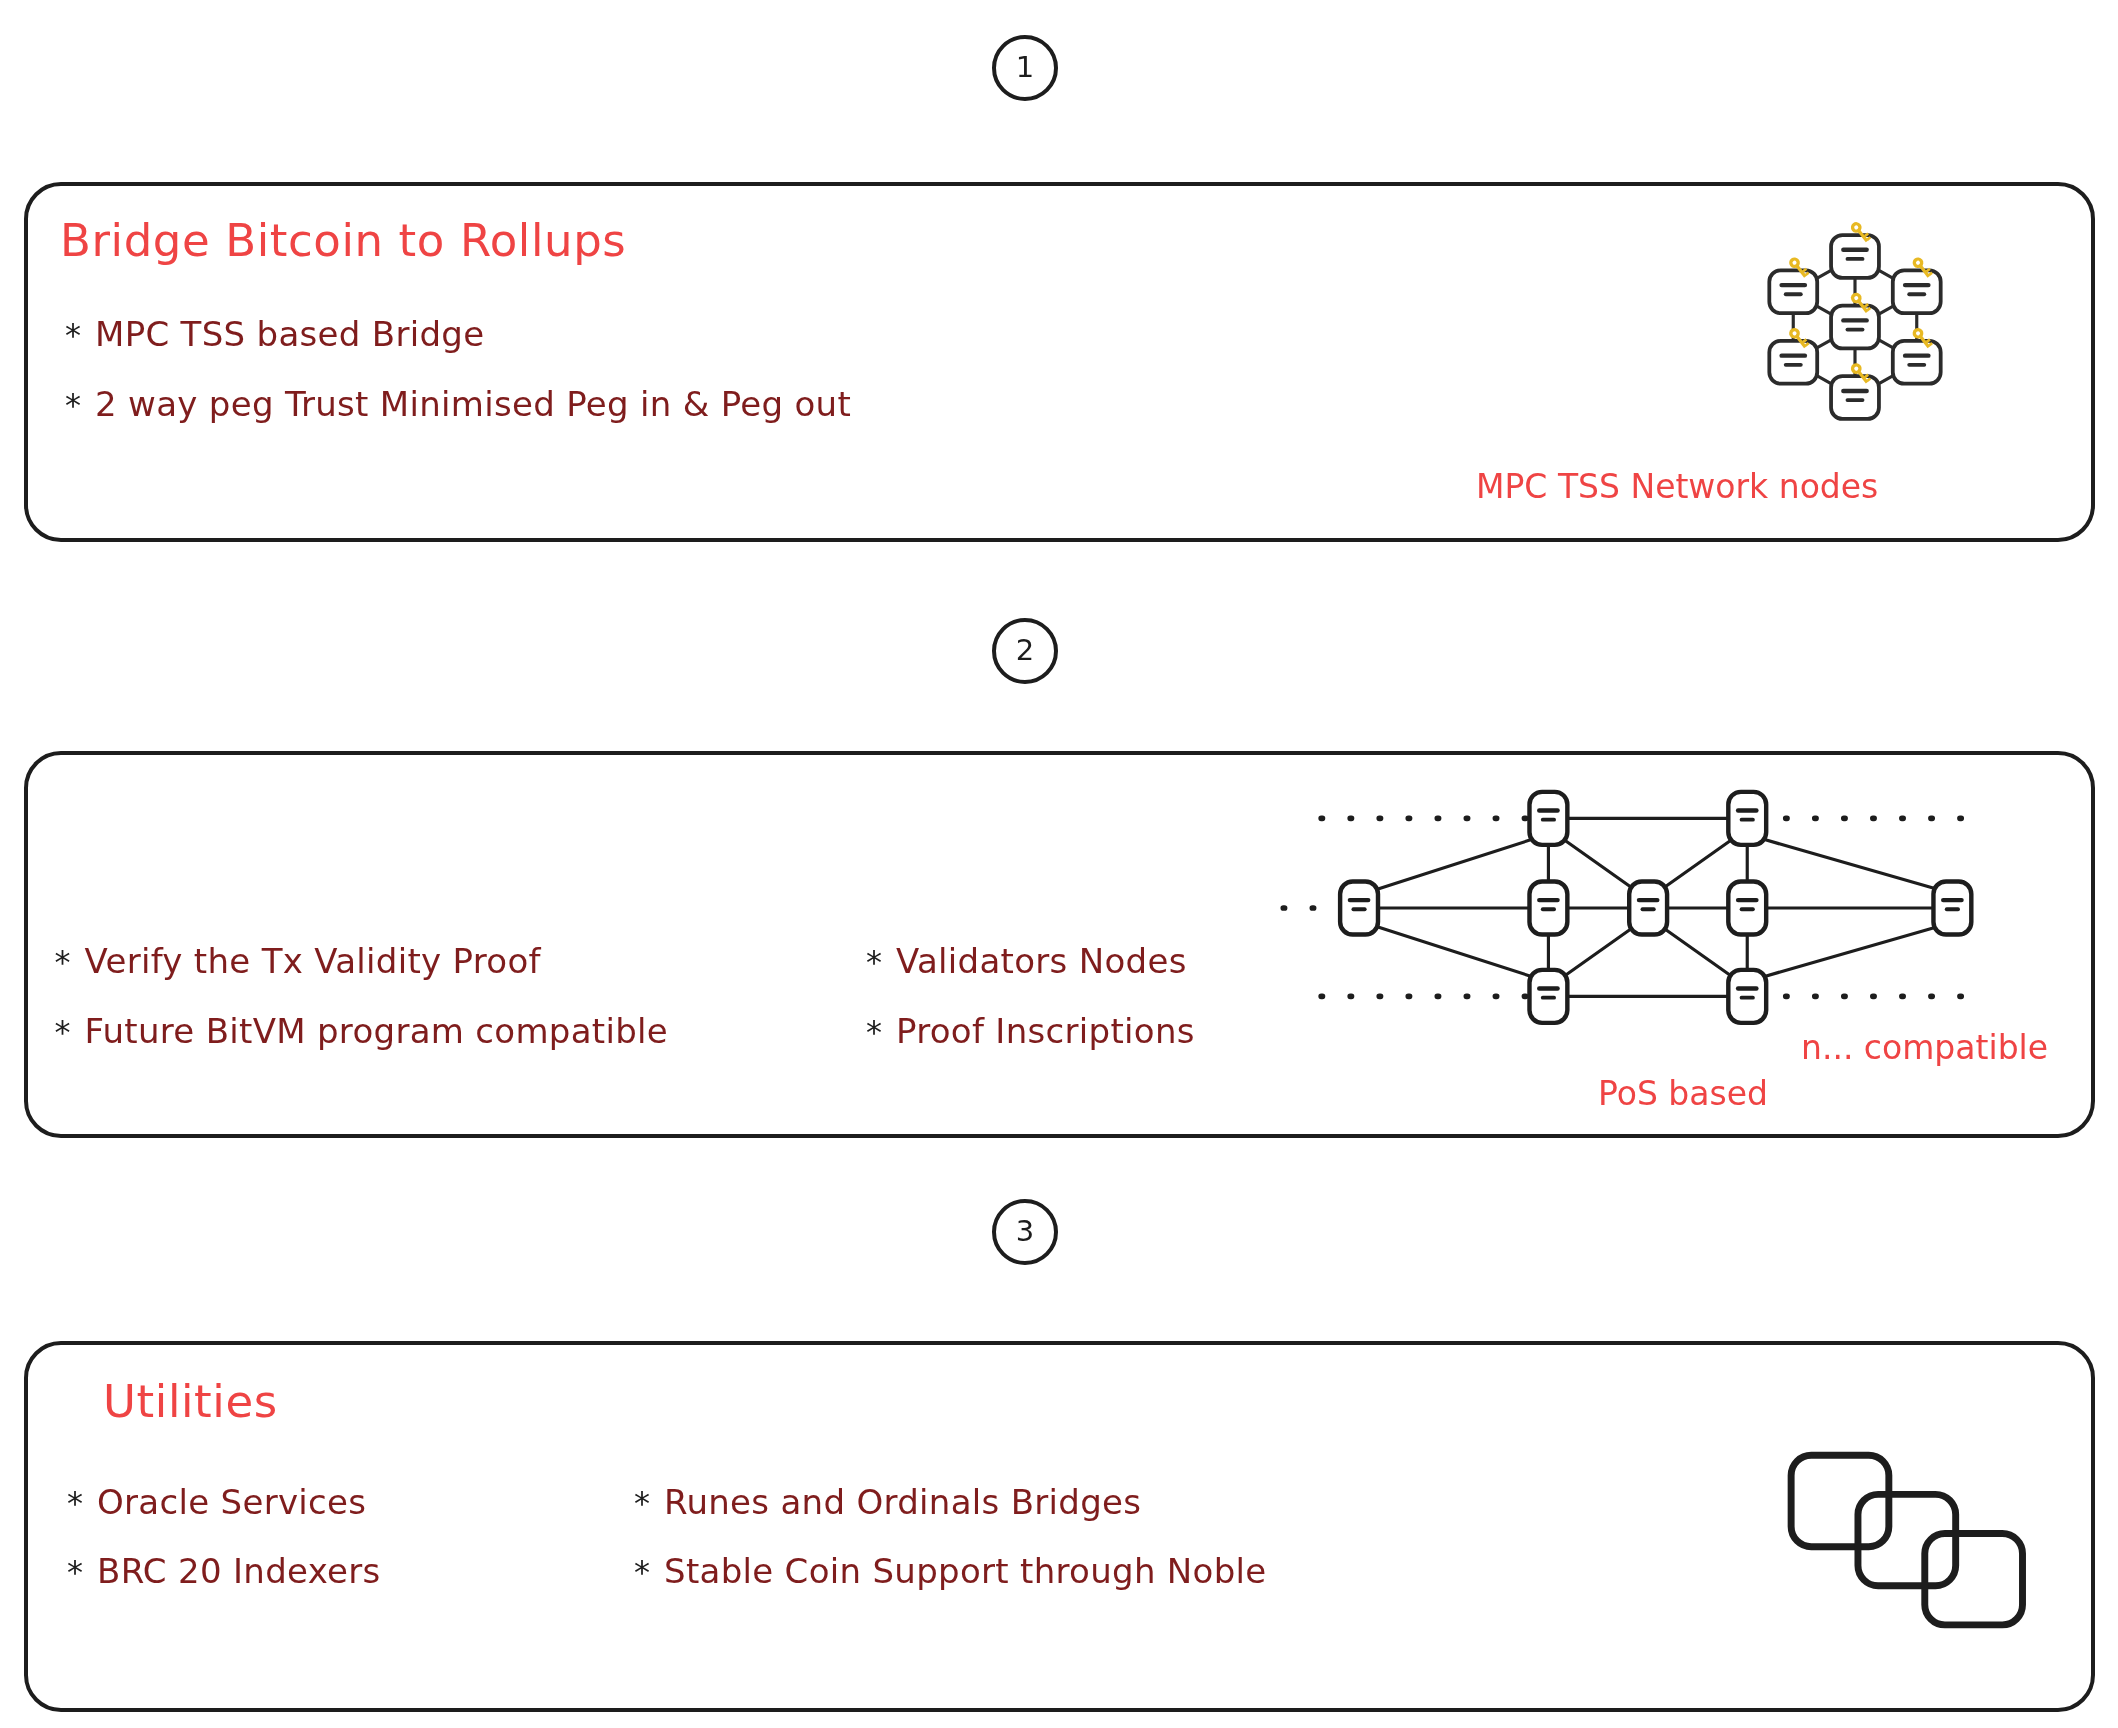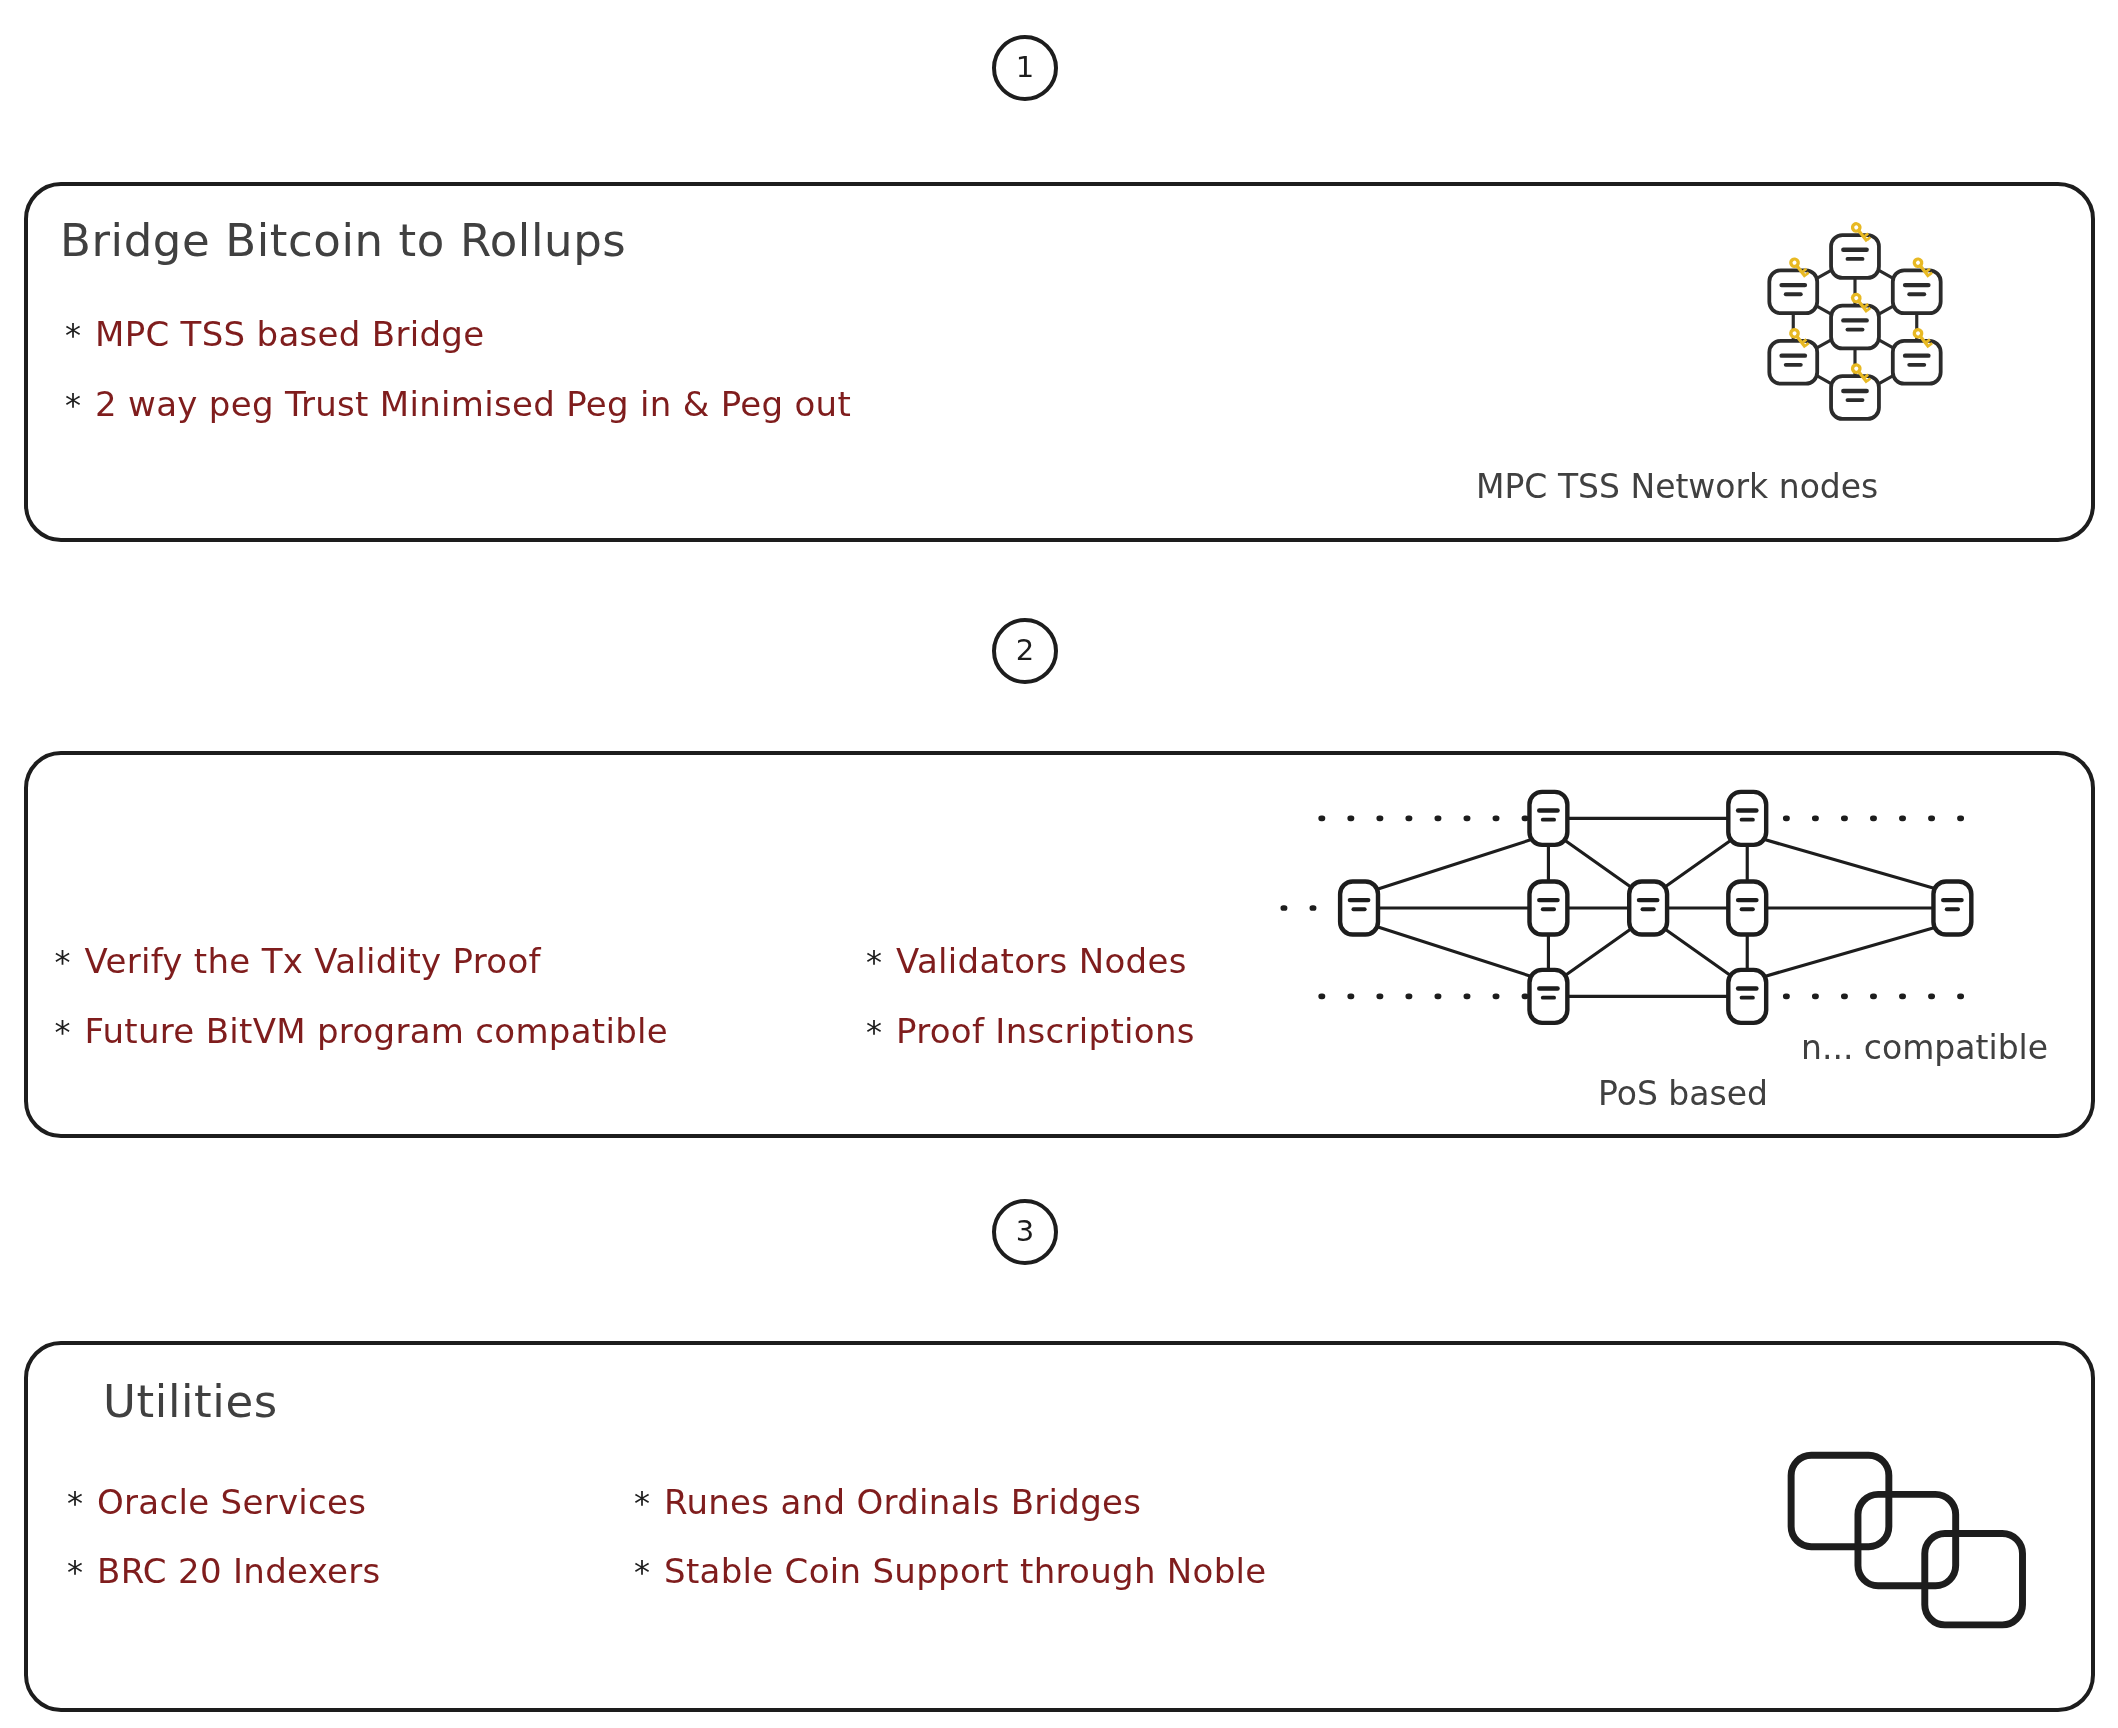--- a/index.html
+++ b/index.html
@@ -61,21 +61,21 @@
     width: 100%;
     height: 100%;
   }
 
   .card-title {
     position: absolute;
     font-family: "DejaVu Sans", sans-serif;
     font-size: 45px;
     font-weight: 400;
     letter-spacing: 0.6px;
-    color: #404040;
+    color: #ef4444;
     white-space: nowrap;
     text-align: center;
   }
   .bullet-row {
     position: absolute;
     display: flex;
     align-items: baseline;
     white-space: nowrap;
   }
   .bullet-mark {
@@ -90,21 +90,21 @@
     font-size: 34px;
     line-height: 1;
     letter-spacing: 0.3px;
     color: #7f1d1d;
   }
 
   .figure-caption {
     position: absolute;
     font-family: "DejaVu Sans", sans-serif;
     font-size: 33px;
-    color: #404040;
+    color: #ef4444;
     white-space: nowrap;
   }
 
   .illus {
     position: absolute;
   }
 
   
   #card-1 .card-title   { left: 32px;  top: 28px; }
   #c1-b1 { left: 37px;  top: 131px; }

